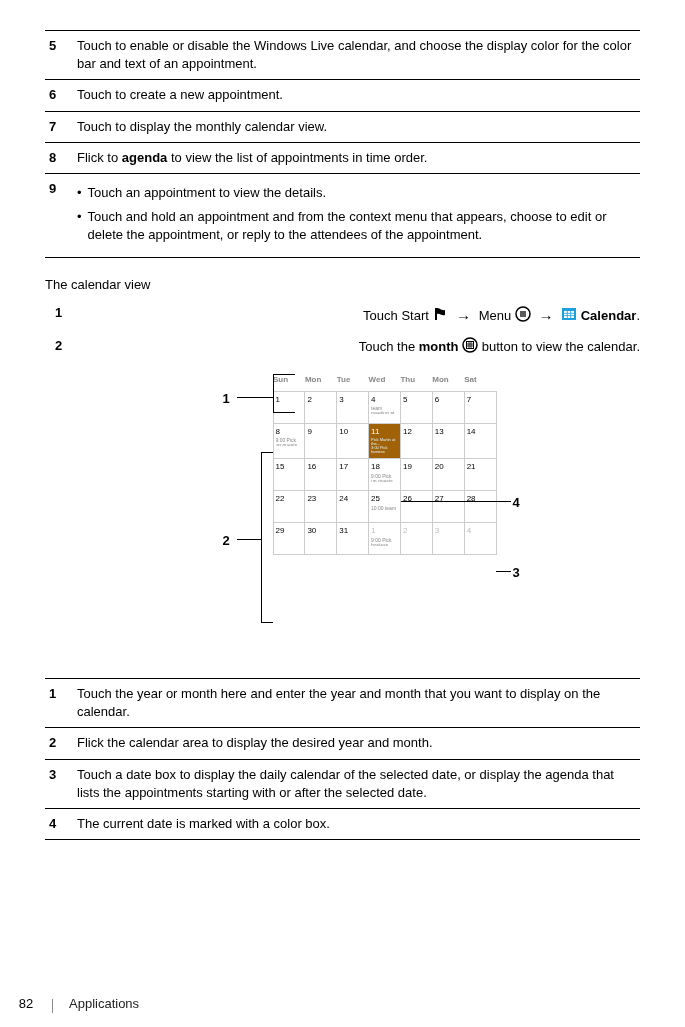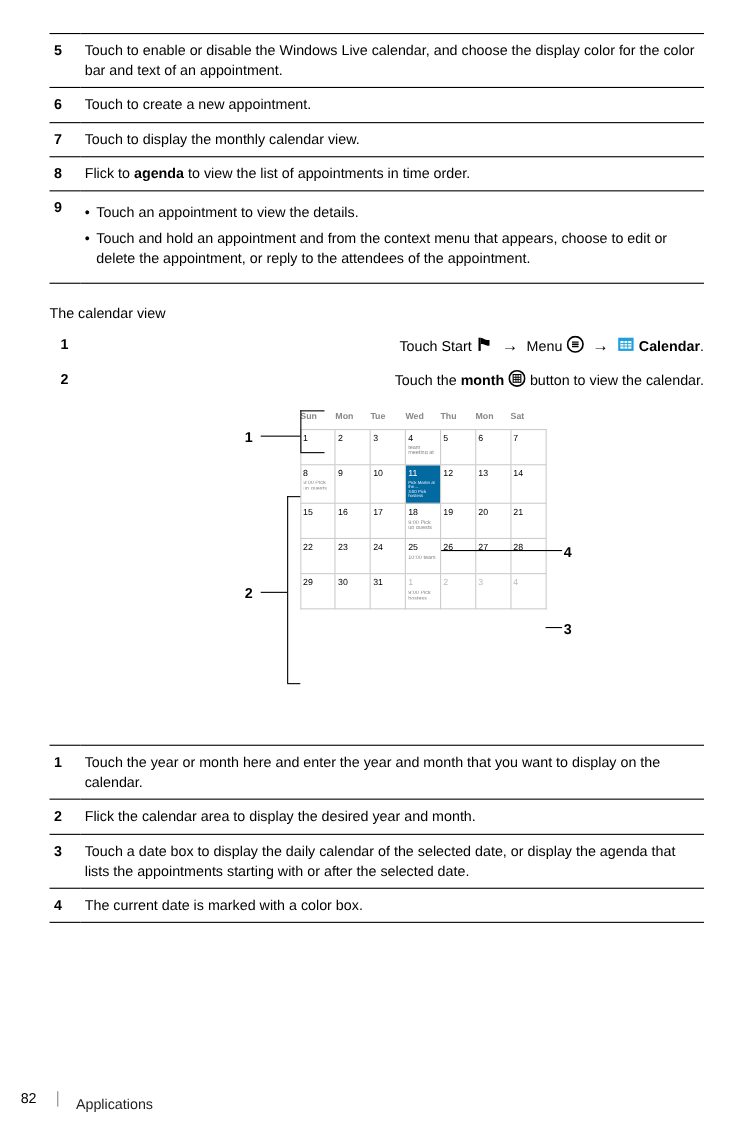--- a/index.html
+++ b/index.html
@@ -98,21 +98,21 @@
   }
   table.cgrid td {
     border: 1px solid #ccc;
     width: 32px;
     height: 32px;
     vertical-align: top;
     padding: 2px;
     font-size: 8px;
   }
   table.cgrid td.off { color: #bbb; }
-  table.cgrid td.today { background: #0369a1; color: #fff; }
+  table.cgrid td.today { background: #a16207; color: #fff; }
   table.cgrid td .micro { font-size: 5px; color: #888; display: block; margin-top: 1px; line-height: 1; overflow: hidden; height: 8px; }
   table.cgrid td.today .micro { color: #e0f3fb; font-size: 4px; height: 18px; }
   
   .callout {
     position: absolute;
     font-weight: 700;
     font-size: 13px;
   }
   .line-h {
     position: absolute;
@@ -124,21 +124,21 @@
     width: 1px;
     background: #000;
   }
   
   .footer {
     position: fixed;
     left: 0;
     bottom: 14px;
     width: 685px;
     display: flex;
-    align-items: center;
+    align-items: flex-end;
     font-size: 13px;
   }
   .footer .pn {
     width: 52px;
     text-align: center;
     font-weight: 400;
   }
   .footer .sep {
     width: 1px;
     height: 14px;

